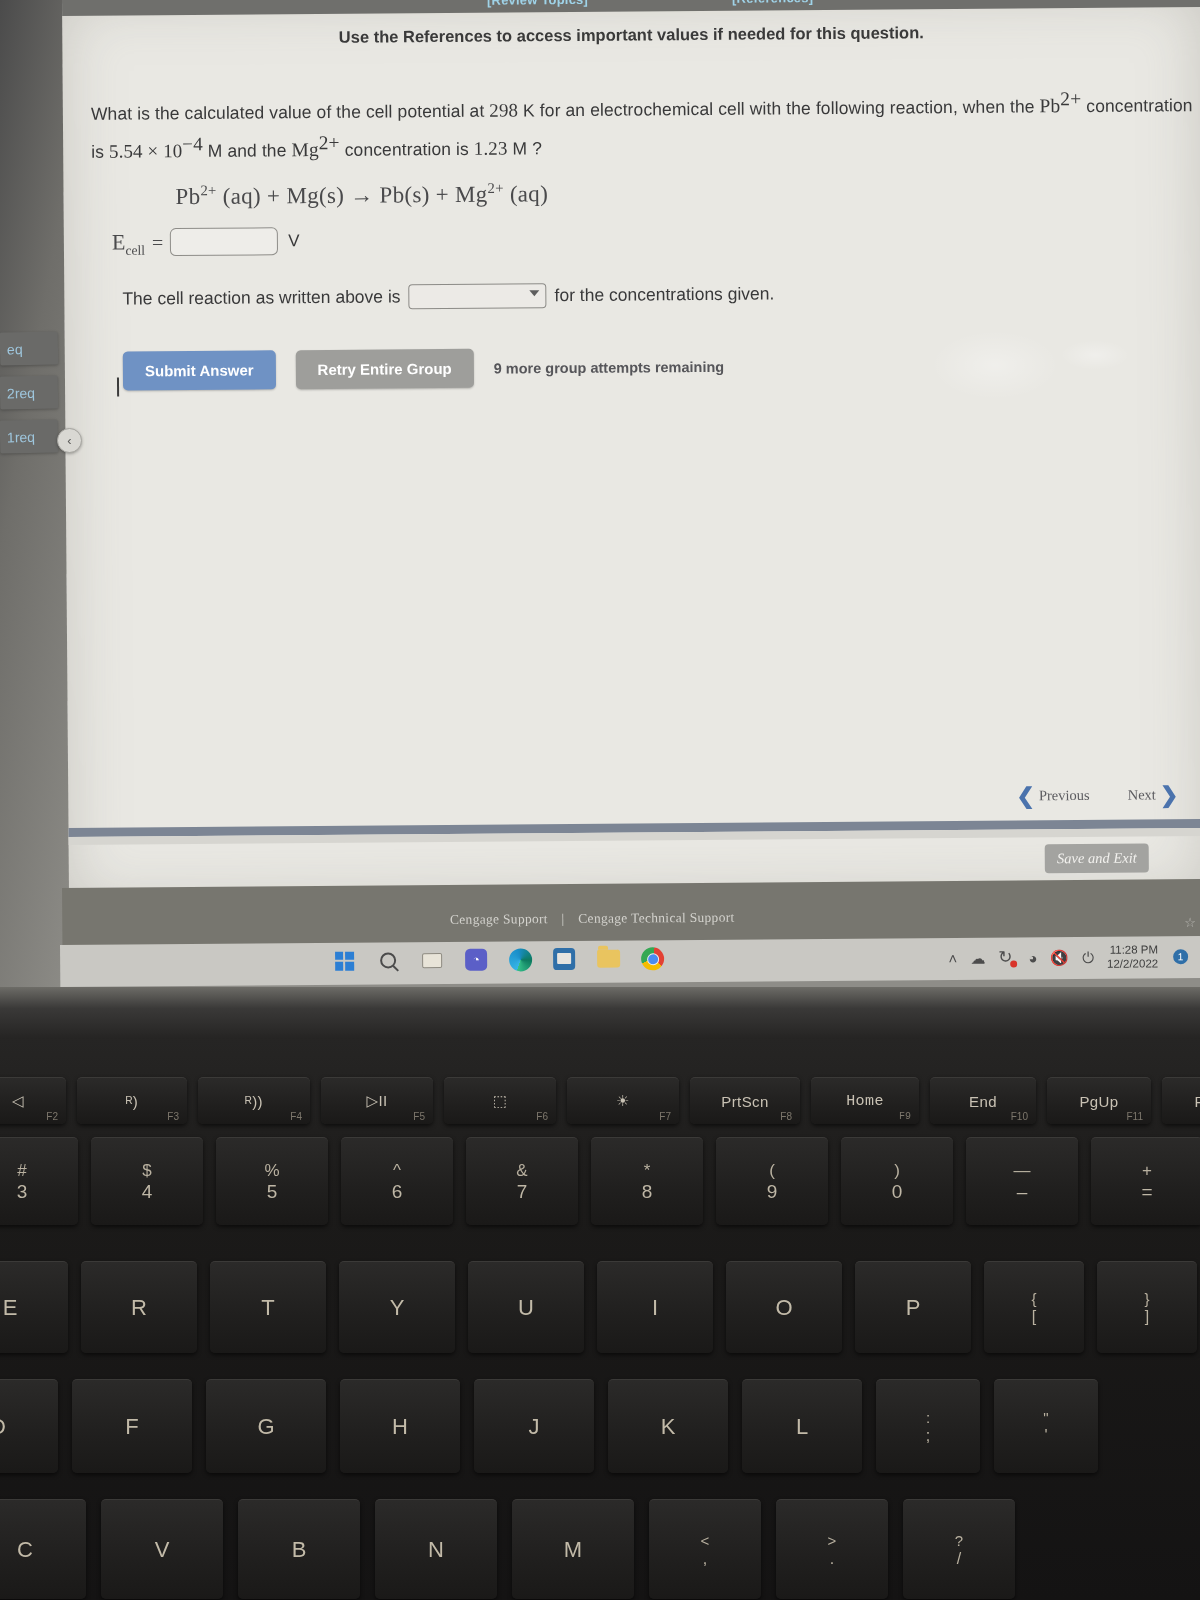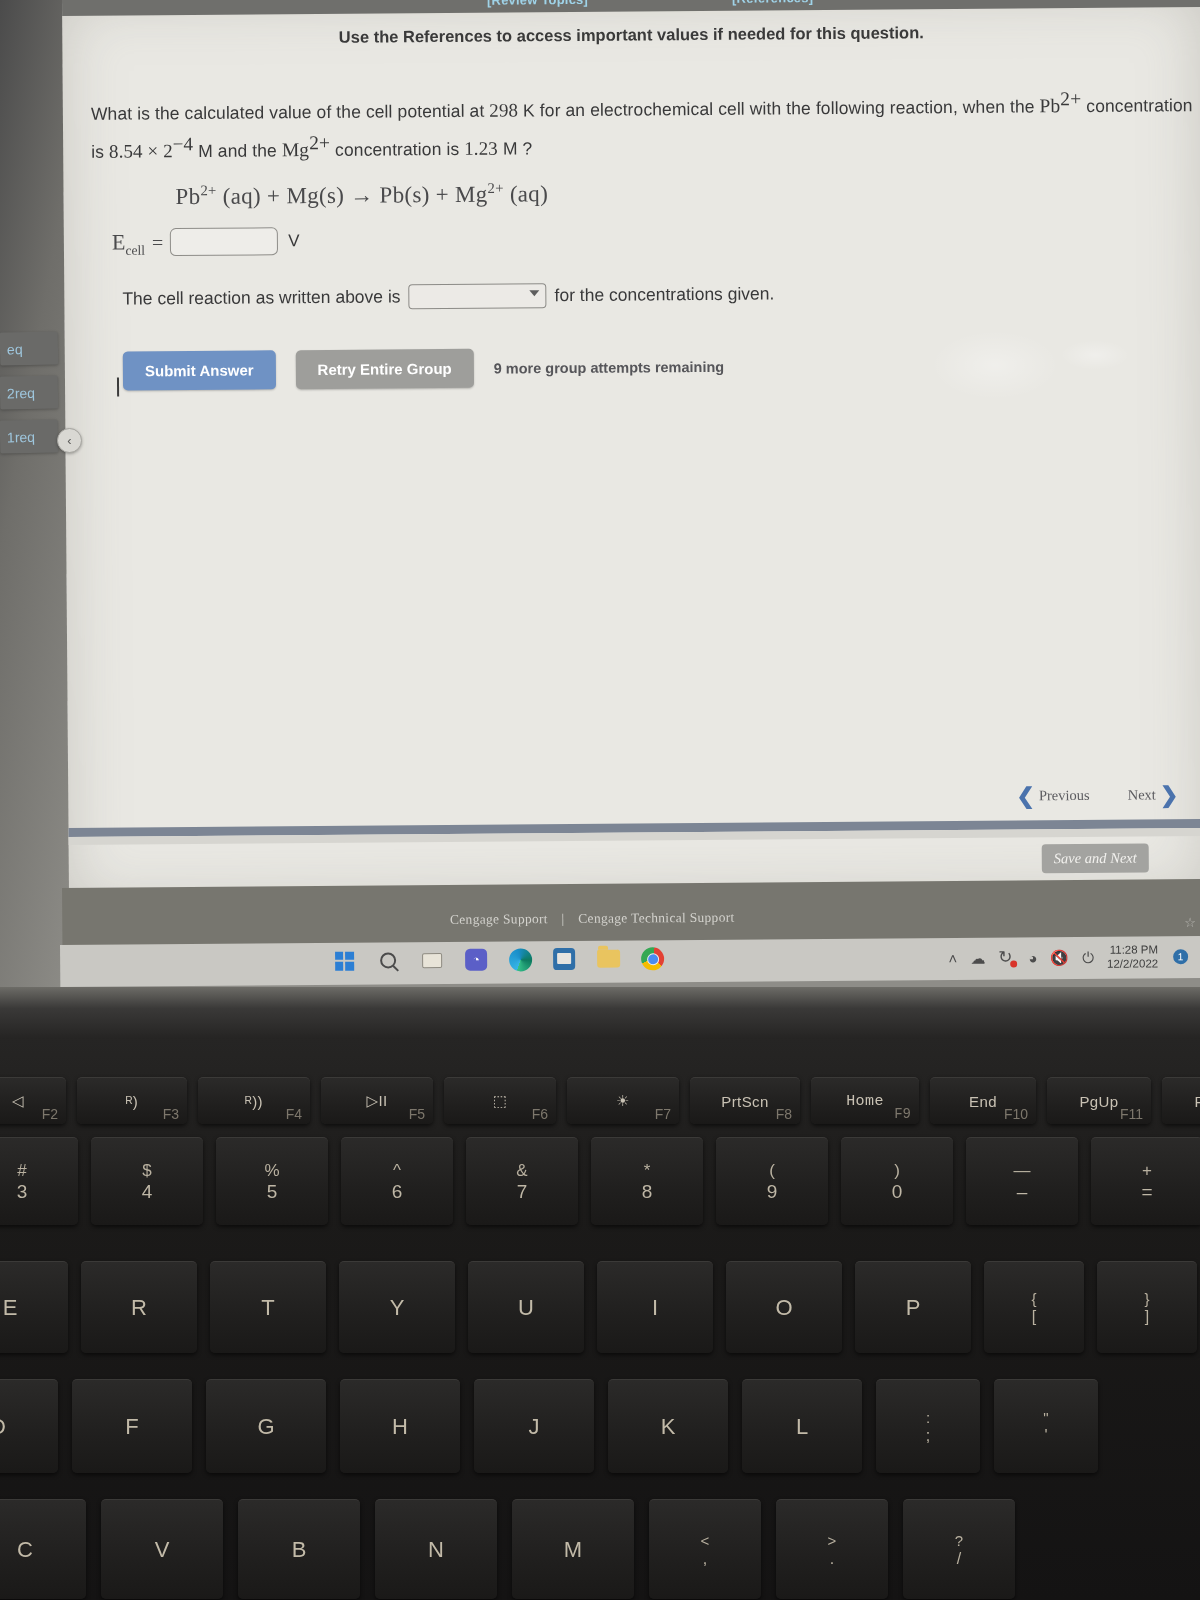--- a/index.html
+++ b/index.html
@@ -281,21 +281,21 @@
     background: linear-gradient(180deg,#2b2a29 0%, #201f1e 60%, #1a1918 100%);
     border-radius: 5px;
     border-top: 1px solid #3b3a38;
     box-shadow: 0 2px 4px rgba(0,0,0,.6);
     color: #b6ad9a;
     display: flex; flex-direction: column;
     align-items: center; justify-content: center;
     cursor: pointer;
   }
   .fn-label { font-size: 15px; color: #c9c2b4; letter-spacing: .4px; }
-  .fn-sub { position: absolute; right: 8px; bottom: 2px; font-size: 14px; color: #7d776c; }
+  .fn-sub { position: absolute; right: 8px; bottom: 2px; font-size: 10px; color: #7d776c; }
   .num-top { font-size: 17px; color: #b9b1a0; line-height: 20px; }
   .num-bot { font-size: 19px; color: #bfb7a6; line-height: 22px; }
   .letter { font-size: 22px; color: #c2baa8; }
   .sym-top { font-size: 15px; color: #b9b1a0; line-height: 18px; }
   .sym-bot { font-size: 16px; color: #b9b1a0; line-height: 18px; }
 
   
   .glare {
     position: absolute; border-radius: 50%;
     background: radial-gradient(ellipse at center, rgba(255,255,255,.30), rgba(255,255,255,0) 70%);
@@ -320,21 +320,21 @@
       <div id="refs-note">Use the References to access important values if needed for this question.</div>
 
       <div id="qbody">
 
         <div id="qline">
           <span>What is the calculated value of the cell potential at </span>
           <span class="num">298</span>
           <span> K for an electrochemical cell with the following reaction, when the </span>
           <span class="ser">Pb</span><sup class="ser">2+</sup>
           <span> concentration is </span>
-          <span class="num">8.54 × 2</span><sup class="num">−4</sup>
+          <span class="num">5.54 × 10</span><sup class="num">−4</sup>
           <span> M and the </span>
           <span class="ser">Mg</span><sup class="ser">2+</sup>
           <span> concentration is </span>
           <span class="num">1.23</span>
           <span> M ?</span>
         </div>
 
         <div id="equation">
           <span>Pb</span><sup>2+</sup><span> (aq)</span><span> + </span><span>Mg(s)</span><span> → </span><span>Pb(s)</span><span> + </span><span>Mg</span><sup>2+</sup><span> (aq)</span>
         </div>
@@ -375,21 +375,21 @@
         <div class="navbtn">
           <span>Next</span>
           <span class="chev">❯</span>
         </div>
       </div>
 
       <div id="hbar"></div>
       <div id="hbar-track"></div>
 
       <div id="save-exit-wrap">
-        <button id="save-exit">Save and Next</button>
+        <button id="save-exit">Save and Exit</button>
       </div>
     </div>
 
     <div id="footer-band">
       <div id="footer-links">
         <span>Cengage Support</span>
         <span>|</span>
         <span>Cengage Technical Support</span>
       </div>
     </div>

